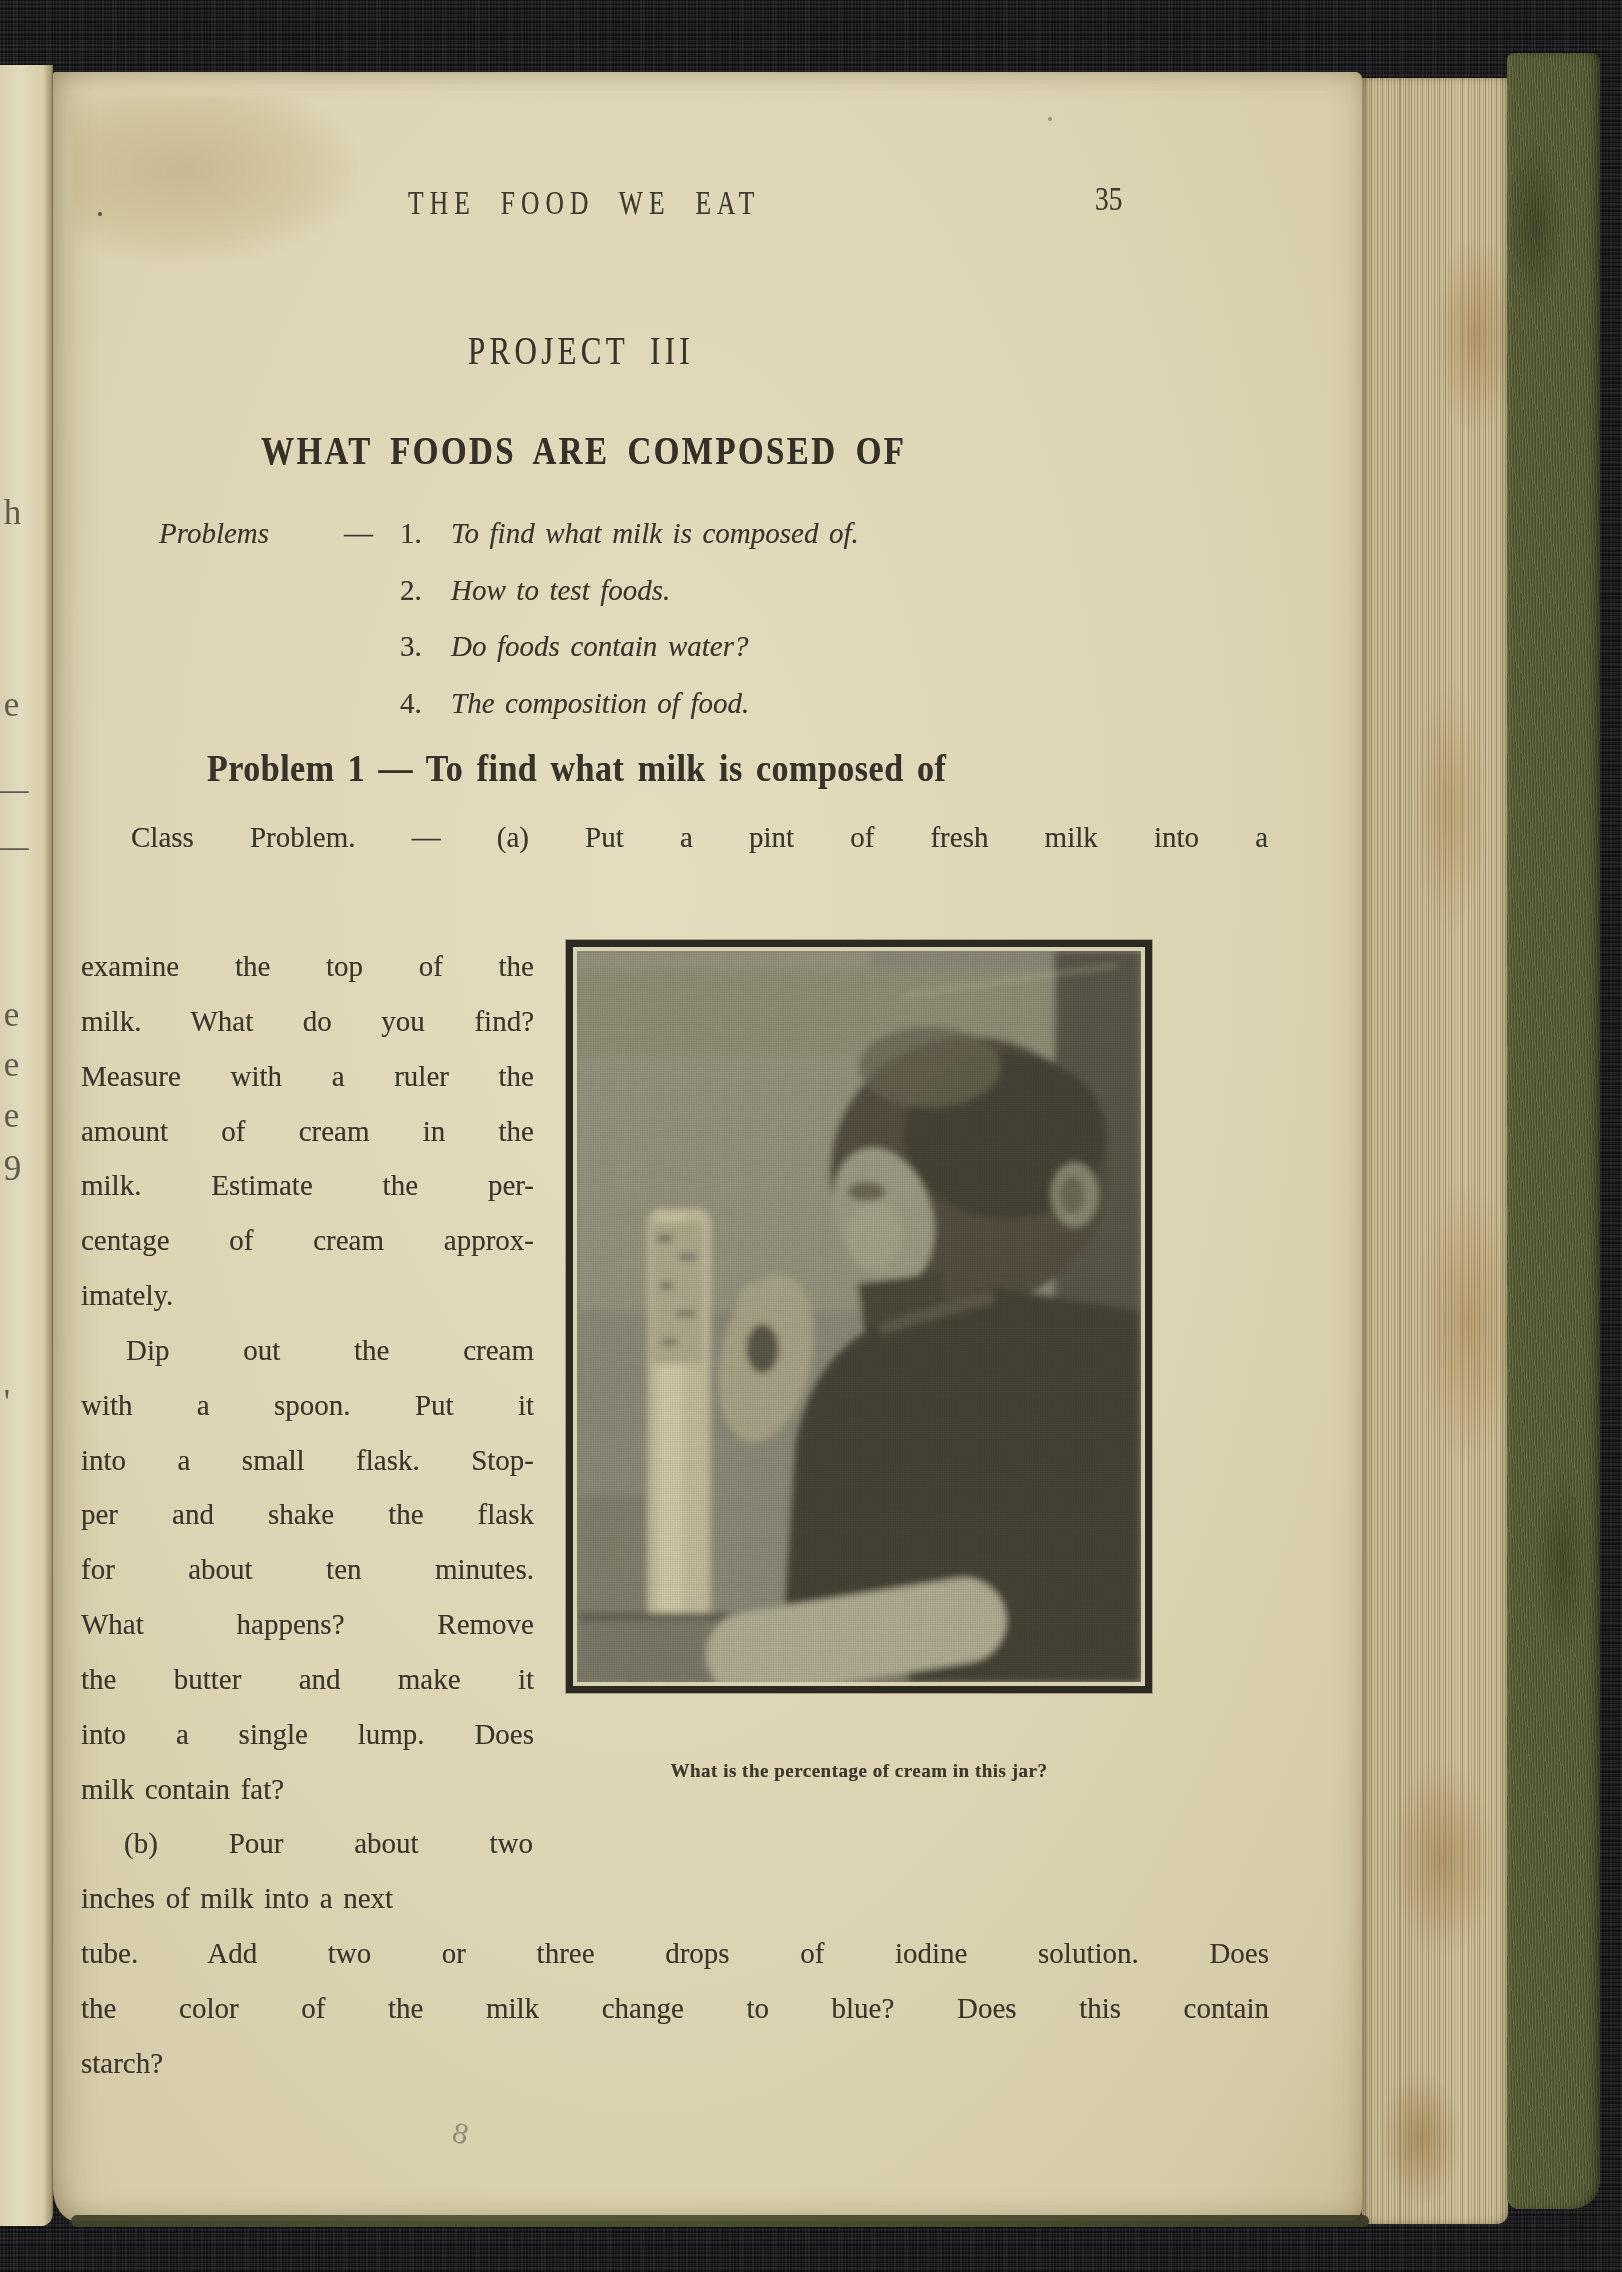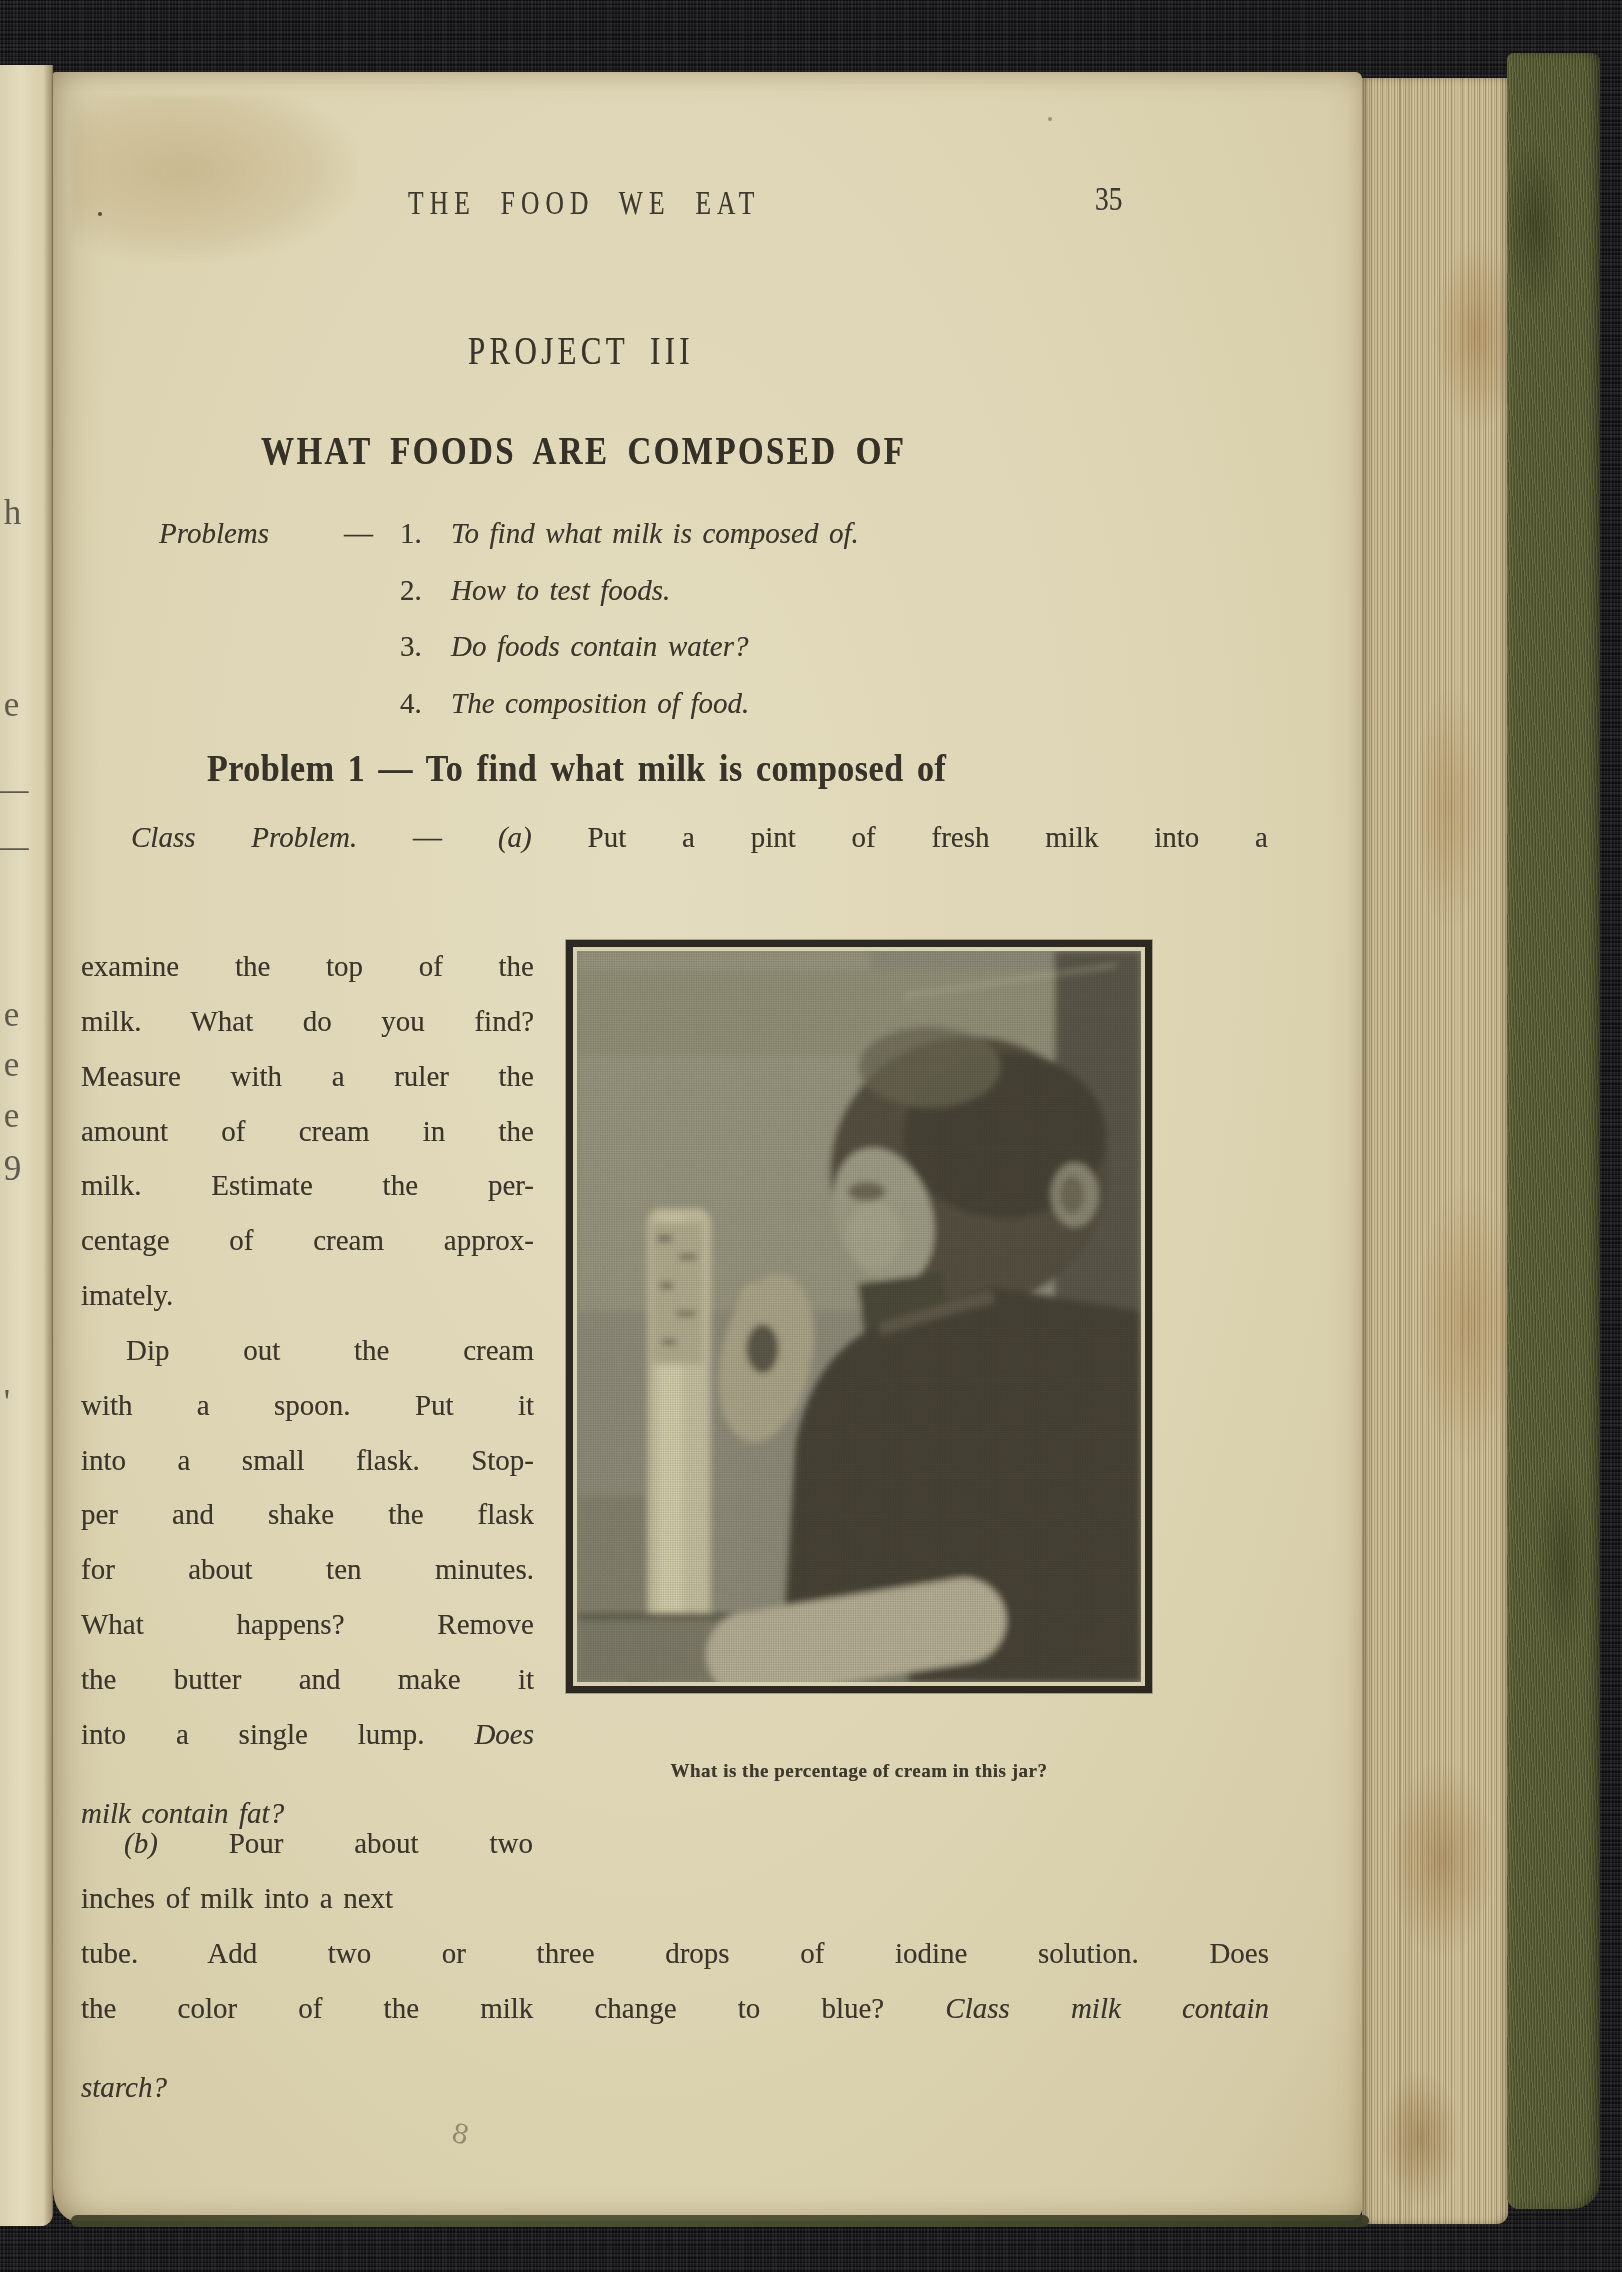--- a/index.html
+++ b/index.html
@@ -61,21 +61,21 @@
   .p-label{position:absolute;left:78px;font-style:italic;}
   .p-dash{position:absolute;left:263px;}
   .p-num{position:absolute;left:319px;}
   .p-text{position:absolute;left:370px;font-style:italic;}
   .p1-heading{
     position:absolute;left:154px;top:675px;font-size:34px;font-weight:700;color:#38332a;
     transform:scaleY(1.12);transform-origin:left top;text-shadow:0 0 0.5px rgba(50,42,34,.55);letter-spacing:0.5px;word-spacing:4.3px;
   }
   .line{position:absolute;left:28px;width:1188px;height:55px;white-space:normal;}
   .just{text-align:justify;text-align-last:justify;text-justify:inter-word;}
-  .ital{font-style:italic;margin-top:24px;}
+  .ital{}
   .leftcol .line{width:453px;}
   .photo{
     position:absolute;left:513px;top:868px;width:586px;height:753px;margin:0;
     border:7px solid #2b2922;box-sizing:border-box;background:#8e8b79;
     box-shadow:0 0 0 0.9px rgba(40,36,28,.35);
   }
   .photo-inner{position:absolute;inset:0;border:4.3px solid #d8d1b1;box-sizing:border-box;}
   .photo-inner svg{display:block;width:100%;height:100%;}
   .caption{
     position:absolute;left:513px;top:1680px;width:586px;text-align:center;
@@ -247,21 +247,21 @@
         </g>
         <rect x="0" y="0" width="1192" height="1544" fill="url(#dots)"></rect>
       </svg>
     </div>
   </figure>
 
   <figcaption class="caption">What is the percentage of cream in this jar?</figcaption>
 
   <div class="line just bodytext" style="top:1855px">tube.  Add two or three drops of iodine solution.  Does</div>
   <div class="line just bodytext" style="top:1910px">
-    <span>the color of the milk change to blue?</span><span class="ital"> Class milk contain</span>
+    <span>the color of the milk change to blue?</span><span class="ital"> Does this contain</span>
   </div>
   <div class="line bodytext ital" style="top:1965px">starch?</div>
 
   <span class="pencil">8</span>
 </div>
 
 <div class="fore-edge"></div>
 <div class="cover"></div>
 <div class="under-strip"></div>
 

